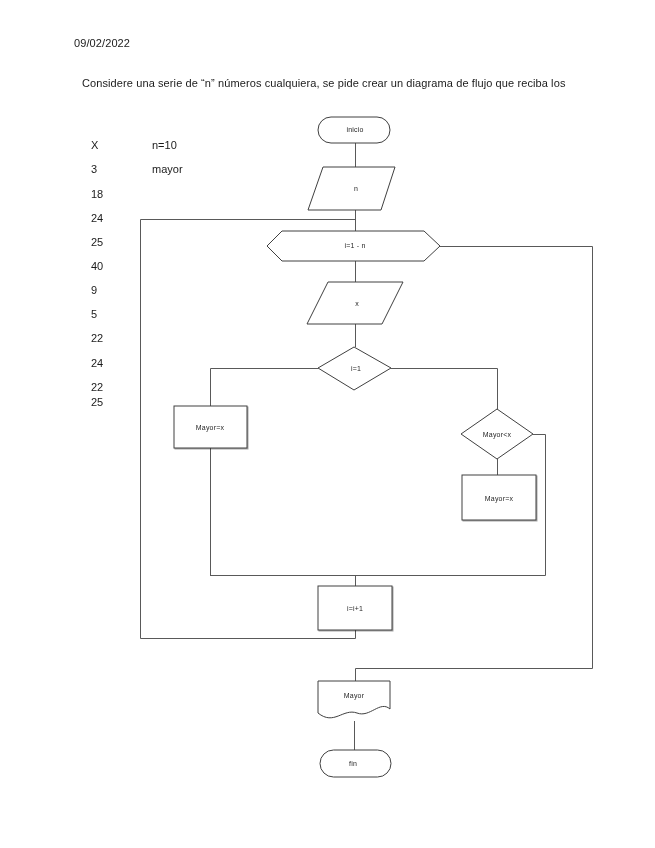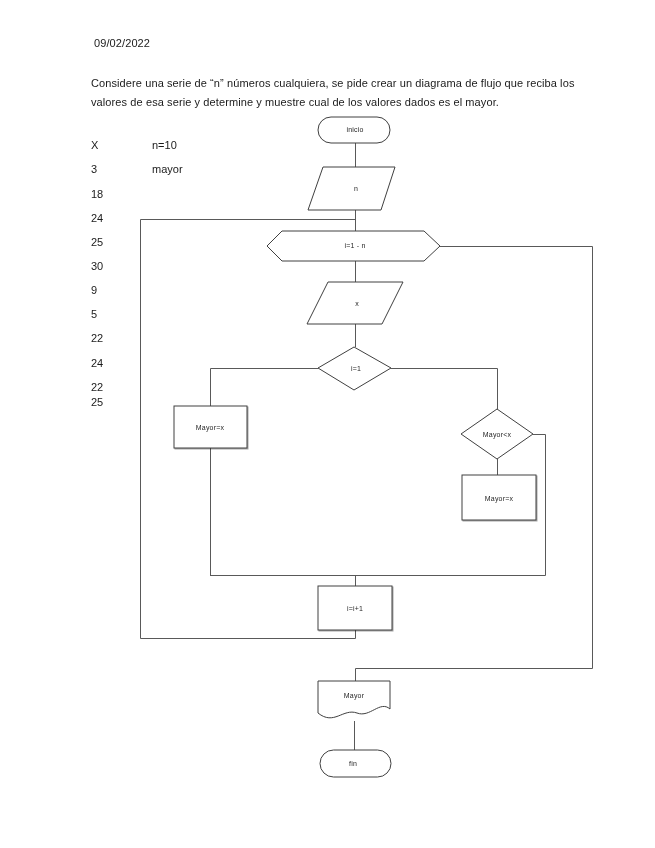--- a/index.html
+++ b/index.html
@@ -6,25 +6,25 @@
   body {
     width: 655px; height: 848px;
     background: #ffffff;
     font-family: "Liberation Sans", sans-serif;
     color: #1a1a1a;
     position: relative;
     overflow: hidden;
   }
   .page { position: absolute; inset: 0; }
   .date {
-    position: absolute; left: 94px; top: 37px;
+    position: absolute; left: 74px; top: 37px;
     font-size: 11px; letter-spacing: 0.1px;
   }
   .paragraph {
-    position: absolute; left: 91px; top: 74px;
+    position: absolute; left: 82px; top: 74px;
     font-size: 11px; line-height: 19px; letter-spacing: 0.1px;
     width: 520px;
   }
   .values { position: absolute; left: 0; top: 0; }
   .vrow { position: absolute; left: 91px; width: 160px; font-size: 11px; }
   .vrow .c2 { position: absolute; left: 61px; }
   svg.flow { position: absolute; left: 0; top: 0; }
   .shapes { fill: #ffffff; stroke: #404040; stroke-width: 1; }
   .lines  { fill: none; stroke: #595959; stroke-width: 1; }
   .labels { font-size: 7px; fill: #262626; letter-spacing: 0.2px; font-family: "Liberation Sans", sans-serif; }
@@ -32,30 +32,29 @@
 </style>
 </head>
 <body>
 
 <div class="page">
 
   <div class="date">09/02/2022</div>
 
   <div class="paragraph">
     <div>Considere una serie de “n” números cualquiera, se pide crear un diagrama de flujo que reciba los</div>
-    <div>valores de esa serie y determine y muestre cual de los valores dados es el mayor.</div>
   </div>
 
   <div class="values">
     <div class="vrow" style="top:139px"><span class="c1">X</span><span class="c2">n=10</span></div>
     <div class="vrow" style="top:163px"><span class="c1">3</span><span class="c2">mayor</span></div>
     <div class="vrow" style="top:188px"><span class="c1">18</span></div>
     <div class="vrow" style="top:212px"><span class="c1">24</span></div>
     <div class="vrow" style="top:236px"><span class="c1">25</span></div>
-    <div class="vrow" style="top:260px"><span class="c1">30</span></div>
+    <div class="vrow" style="top:260px"><span class="c1">40</span></div>
     <div class="vrow" style="top:284px"><span class="c1">9</span></div>
     <div class="vrow" style="top:308px"><span class="c1">5</span></div>
     <div class="vrow" style="top:332px"><span class="c1">22</span></div>
     <div class="vrow" style="top:357px"><span class="c1">24</span></div>
     <div class="vrow" style="top:381px"><span class="c1">22</span></div>
     <div class="vrow" style="top:396px"><span class="c1">25</span></div>
   </div>
 
   <svg class="flow" width="655" height="848" viewBox="0 0 655 848">
 

